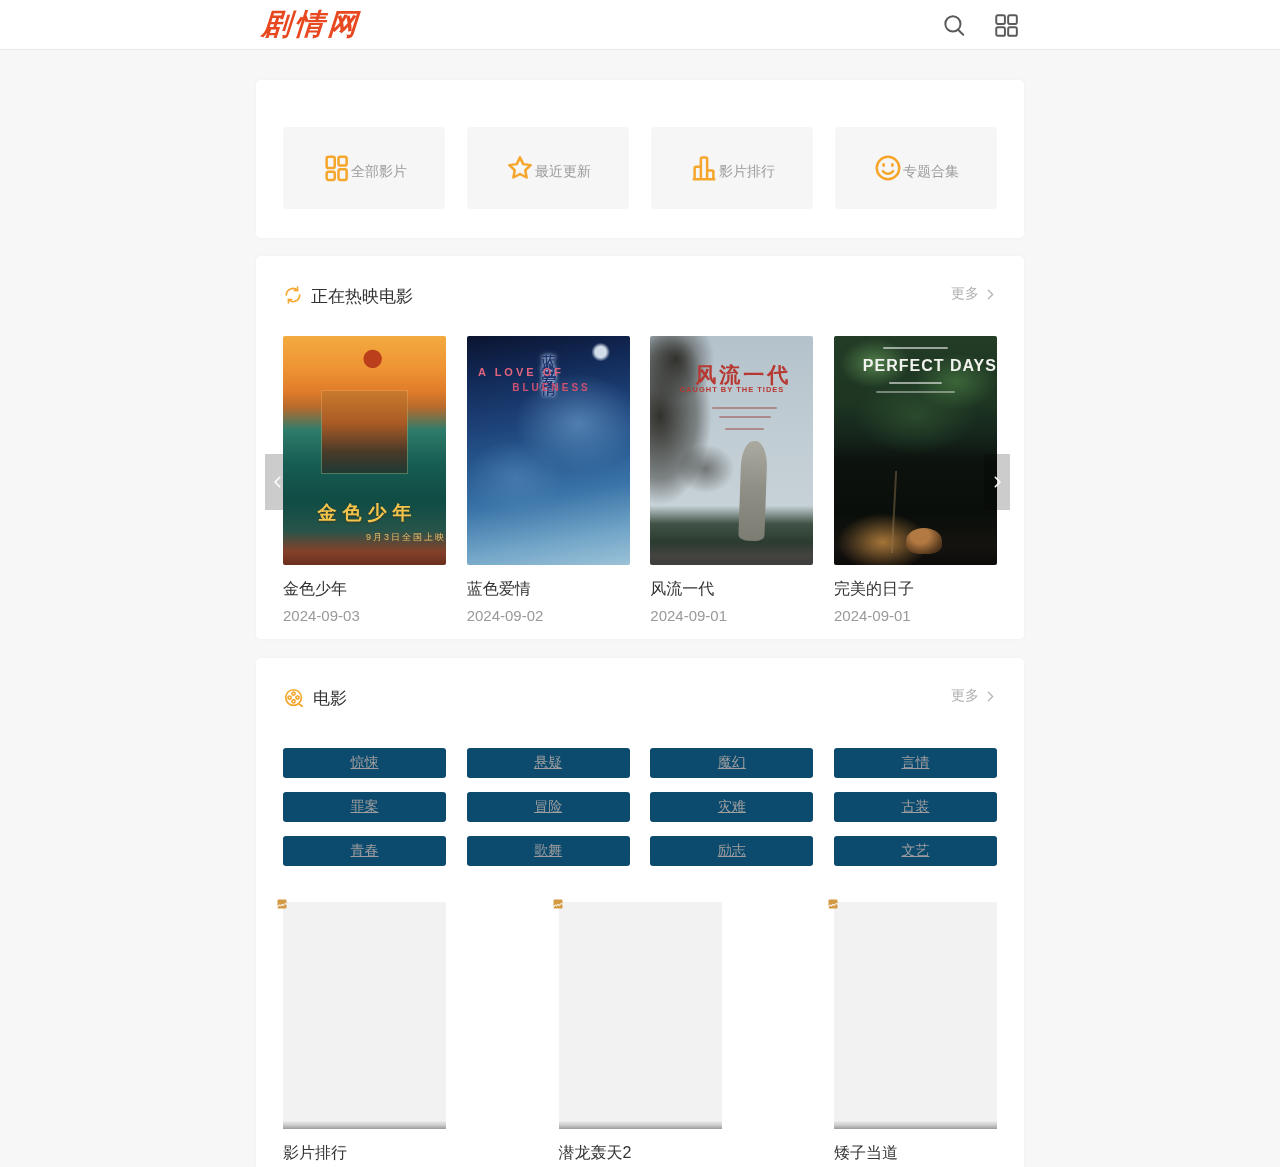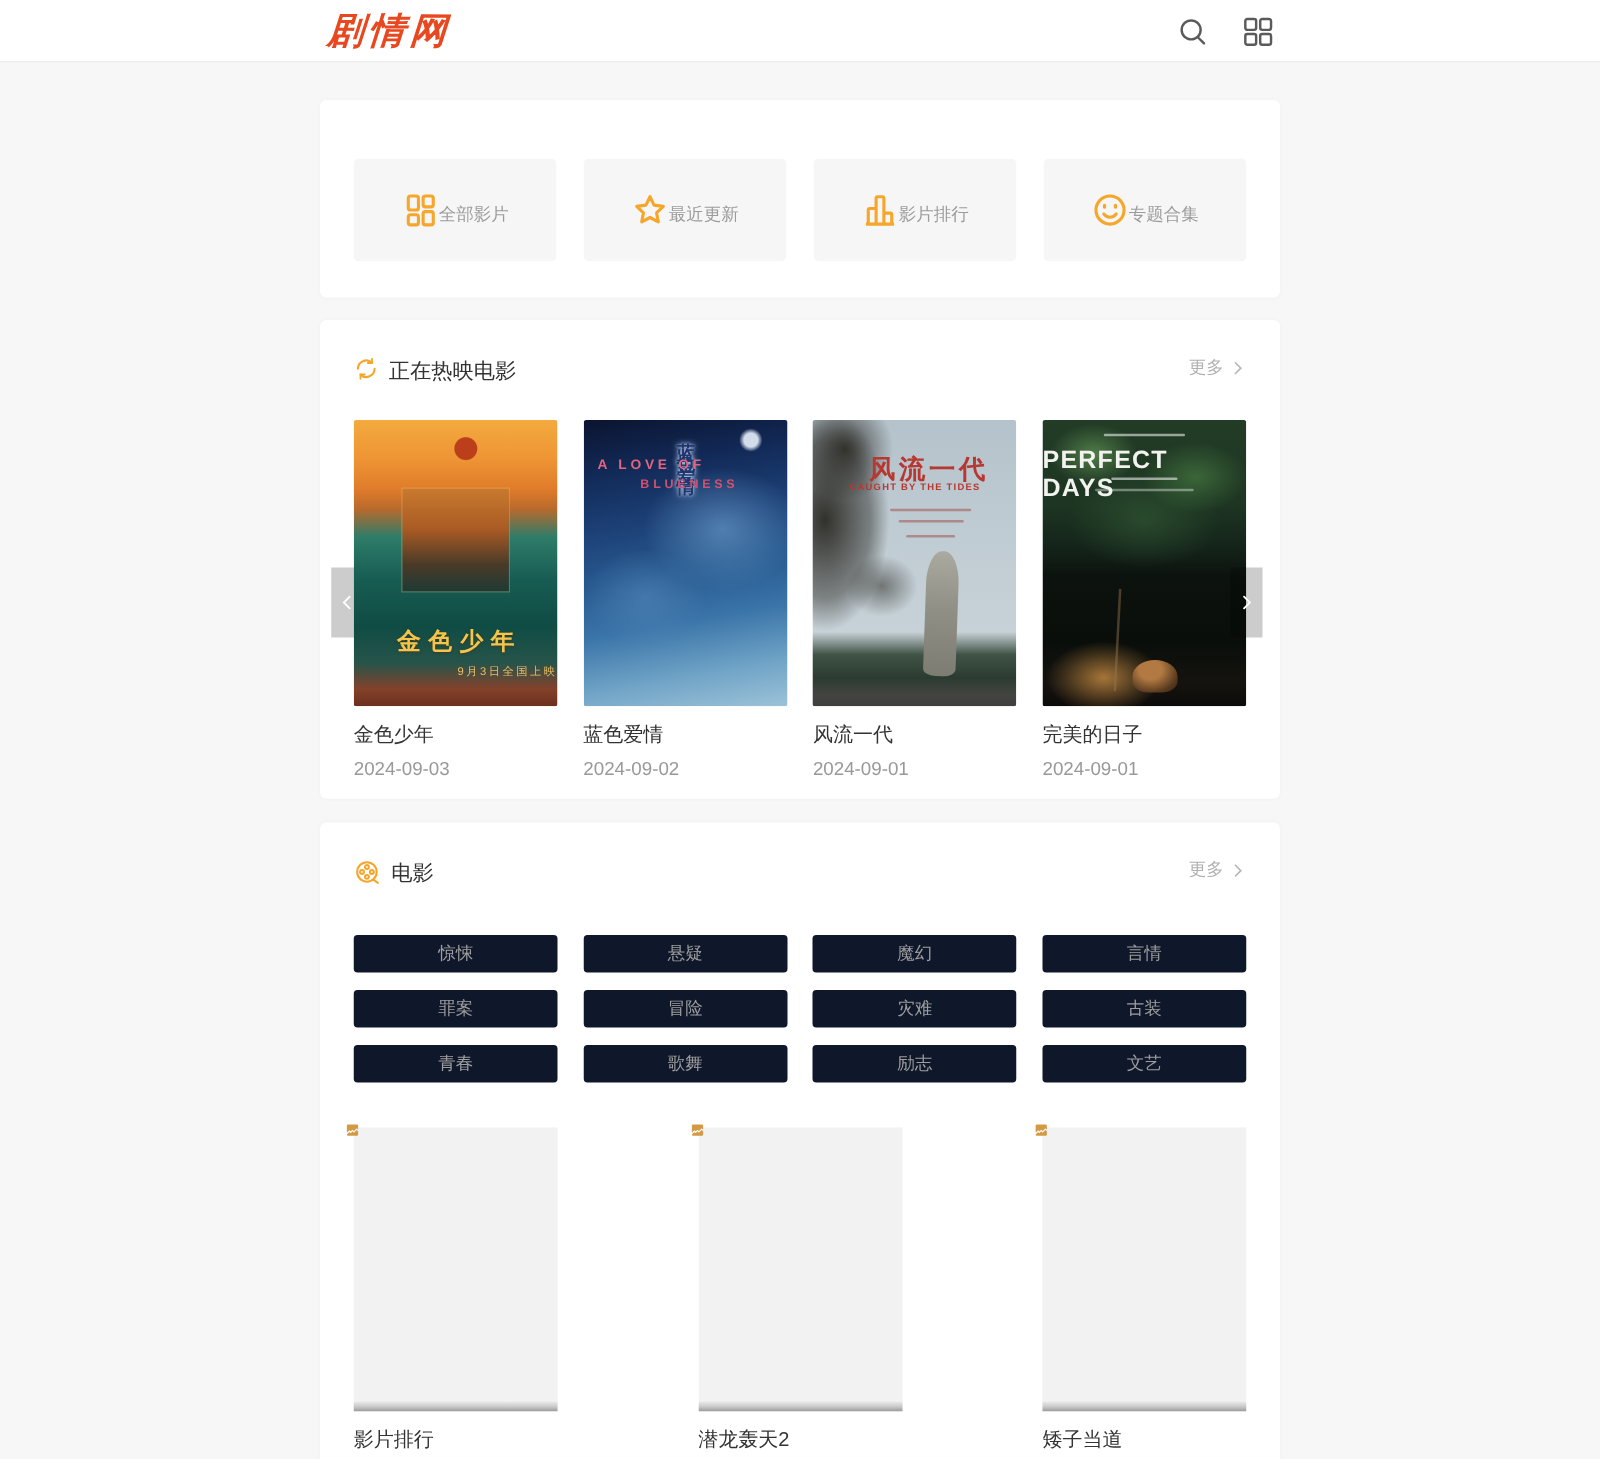--- a/index.html
+++ b/index.html
@@ -126,40 +126,41 @@
   .p3-cred { position:absolute; left:38%; width:40%; height:2px; background:rgba(150,60,50,0.45); border-radius:1px; }
   .poster-4 {
     background:
       radial-gradient(ellipse 60px 38px at 30% 90%, rgba(214,150,70,0.75), rgba(214,150,70,0.22) 52%, rgba(214,150,70,0) 76%),
       radial-gradient(ellipse 50px 35px at 25% 12%, rgba(92,142,82,0.8), rgba(92,142,82,0) 70%),
       radial-gradient(ellipse 60px 40px at 75% 20%, rgba(72,122,66,0.7), rgba(72,122,66,0) 70%),
       radial-gradient(ellipse 80px 50px at 50% 35%, rgba(52,92,54,0.6), rgba(52,92,54,0) 76%),
       linear-gradient(180deg,#223c26 0%,#1d3522 30%,#14231a 45%,#0c120d 55%,#0a0e0a 78%,#151310 92%,#0d0b09 100%);
   }
   .p4-title {
-    position:absolute; top:9%; width:100%; text-align:left;
-    font-size:20px; font-weight:800; color:#f2f2ee; letter-spacing:1px;
+    position:absolute; top:9%; width:100%; text-align:right;
+    font-size:16px; font-weight:800; color:#f2f2ee; letter-spacing:1px;
   }
   .p4-bar { position:absolute; left:30%; width:40%; height:2px; background:rgba(255,255,255,0.55); border-radius:1px; }
   .p4-stand { position:absolute; left:36%; bottom:5%; width:2px; height:36%; background:rgba(150,120,82,0.45); transform:rotate(3deg); }
   .p4-figure {
     position:absolute; left:44%; bottom:5%; width:36px; height:26px;
     background:radial-gradient(ellipse at 40% 30%, #b27a42 0 30%, #5d3d20 70%, #2a1c10 100%);
     border-radius:50% 50% 35% 35%;
   }
   
   .tags-grid {
     margin-top:38px;
     display:grid; grid-template-columns:repeat(4,163px);
     justify-content:space-between; row-gap:14px;
   }
   .tag-btn {
-    height:30px; background:#0f172a; border:none; border-radius:3px;
+    height:30px; background:#0c4a6e; border:none; border-radius:3px;
     font-size:14px; color:#9e9e9e; cursor:pointer;
     font-family:"Liberation Sans", sans-serif;
+    text-decoration:underline;
   }
   
   .bottom-grid { margin-top:36px; display:flex; justify-content:space-between; }
   .ph-item { width:163px; cursor:pointer; }
   .ph-box { position:relative; width:163px; height:227px; background:#f2f2f2; }
   .ph-box::after {
     content:""; position:absolute; left:0; right:0; bottom:0; height:8px;
     background:linear-gradient(180deg,#ededed 0%,#c9c9c9 55%,#9b9b9b 100%);
   }
   .broken-icon { position:absolute; top:-4px; left:-7px; width:12px; height:12px; }

